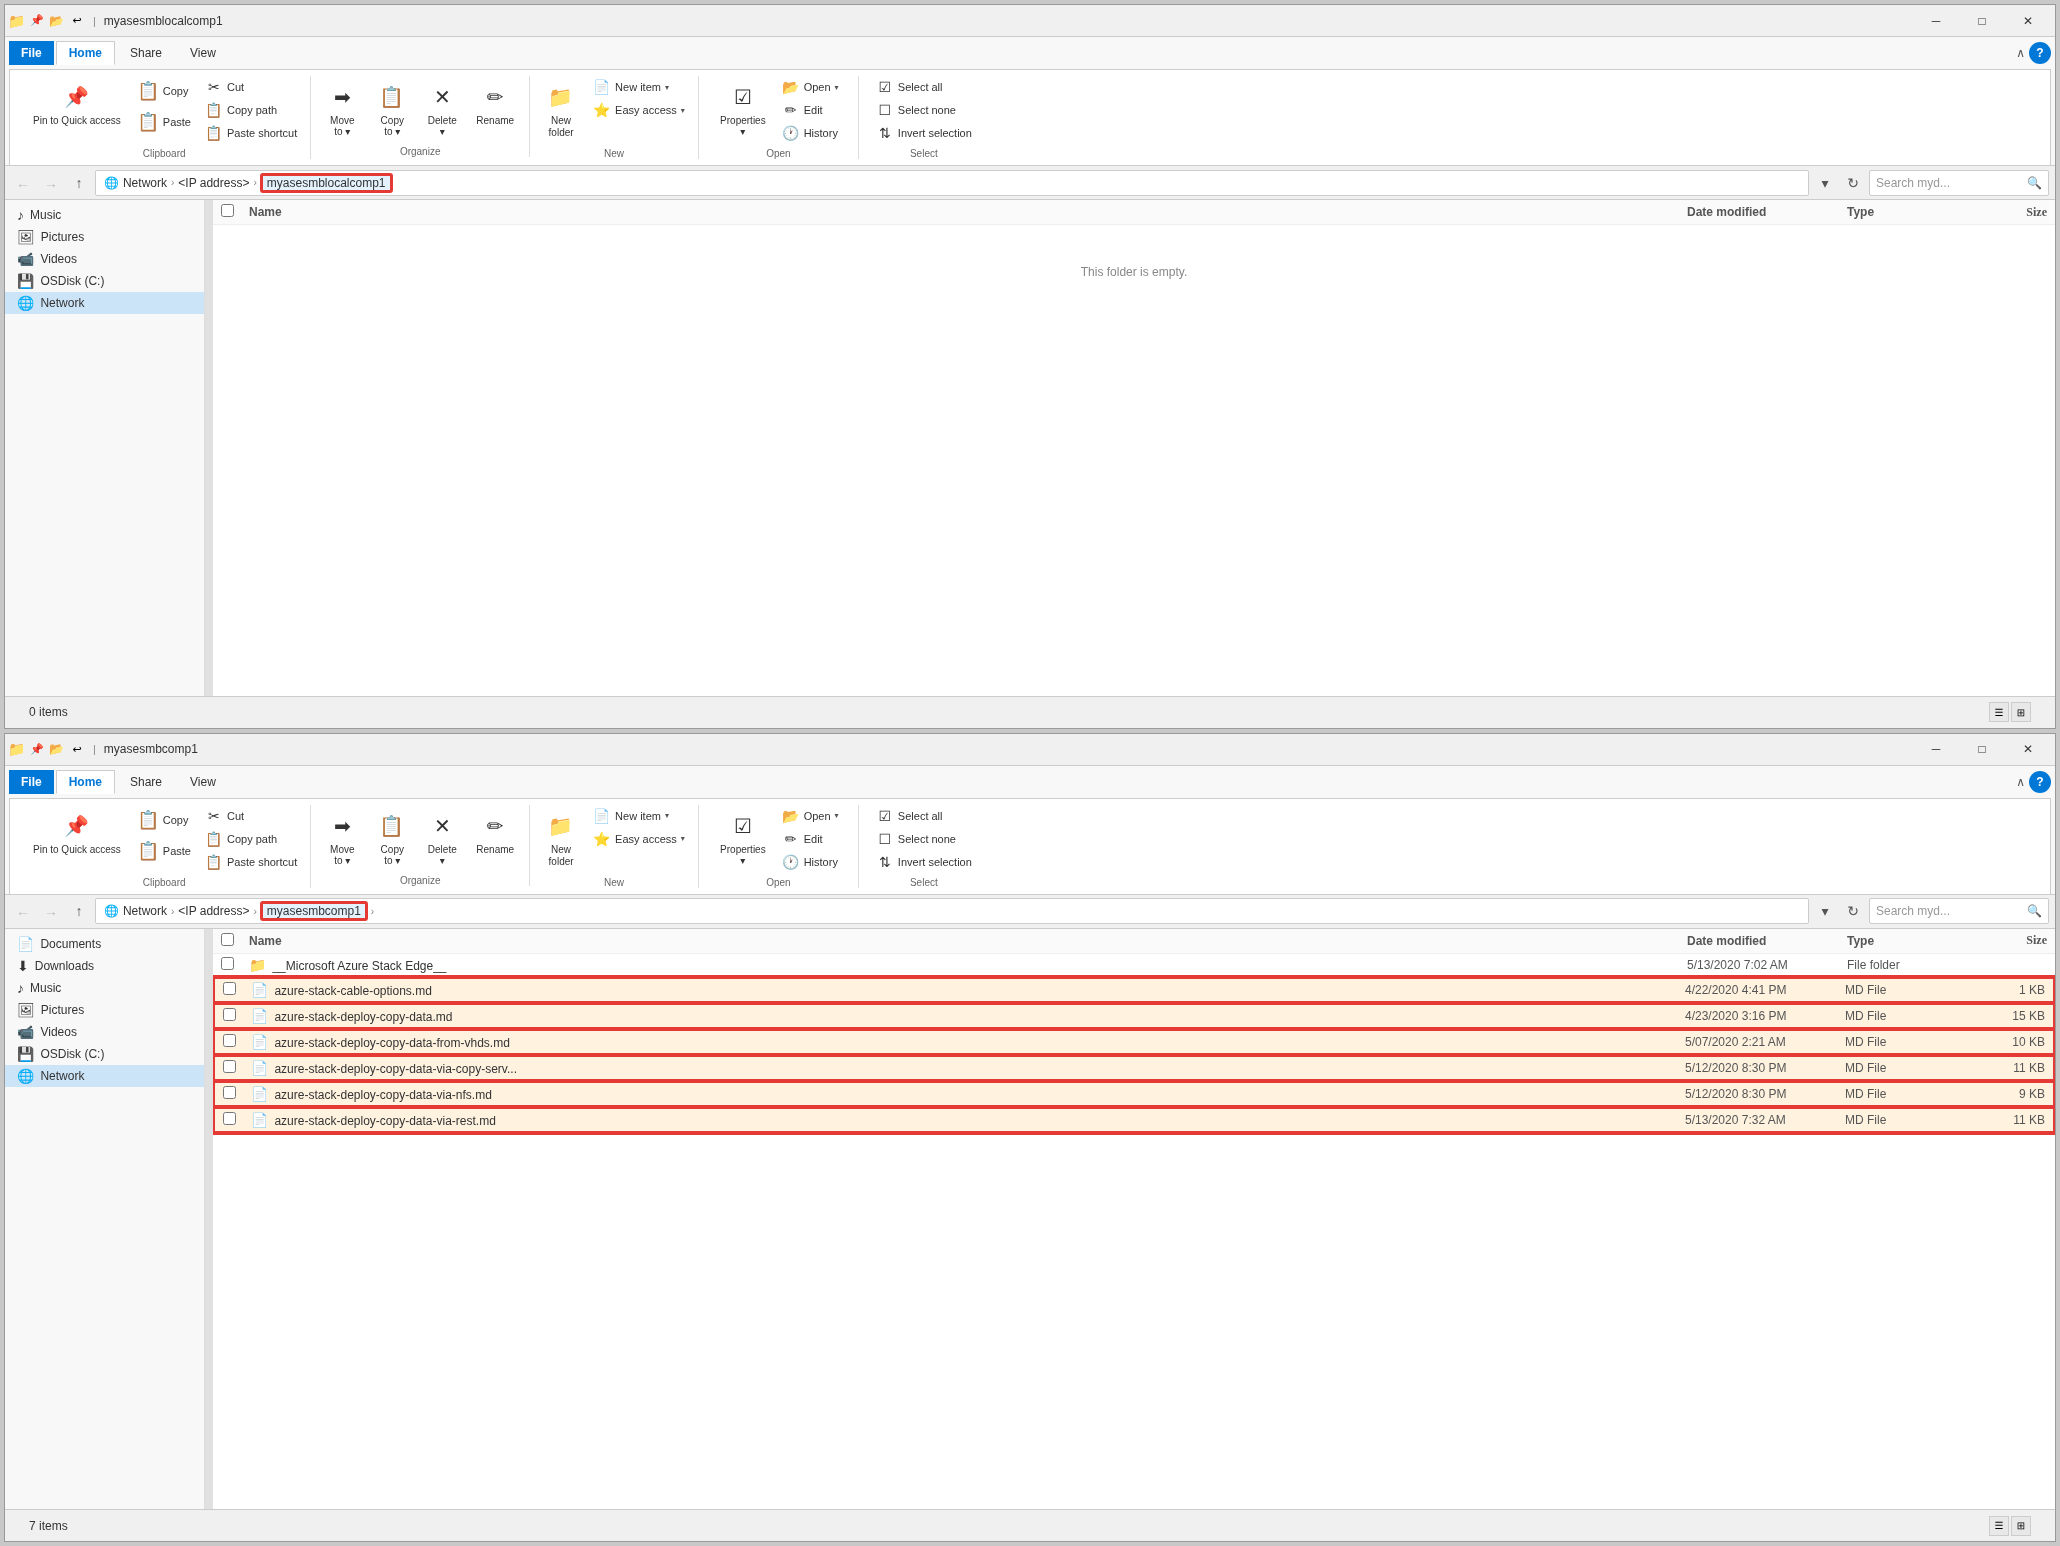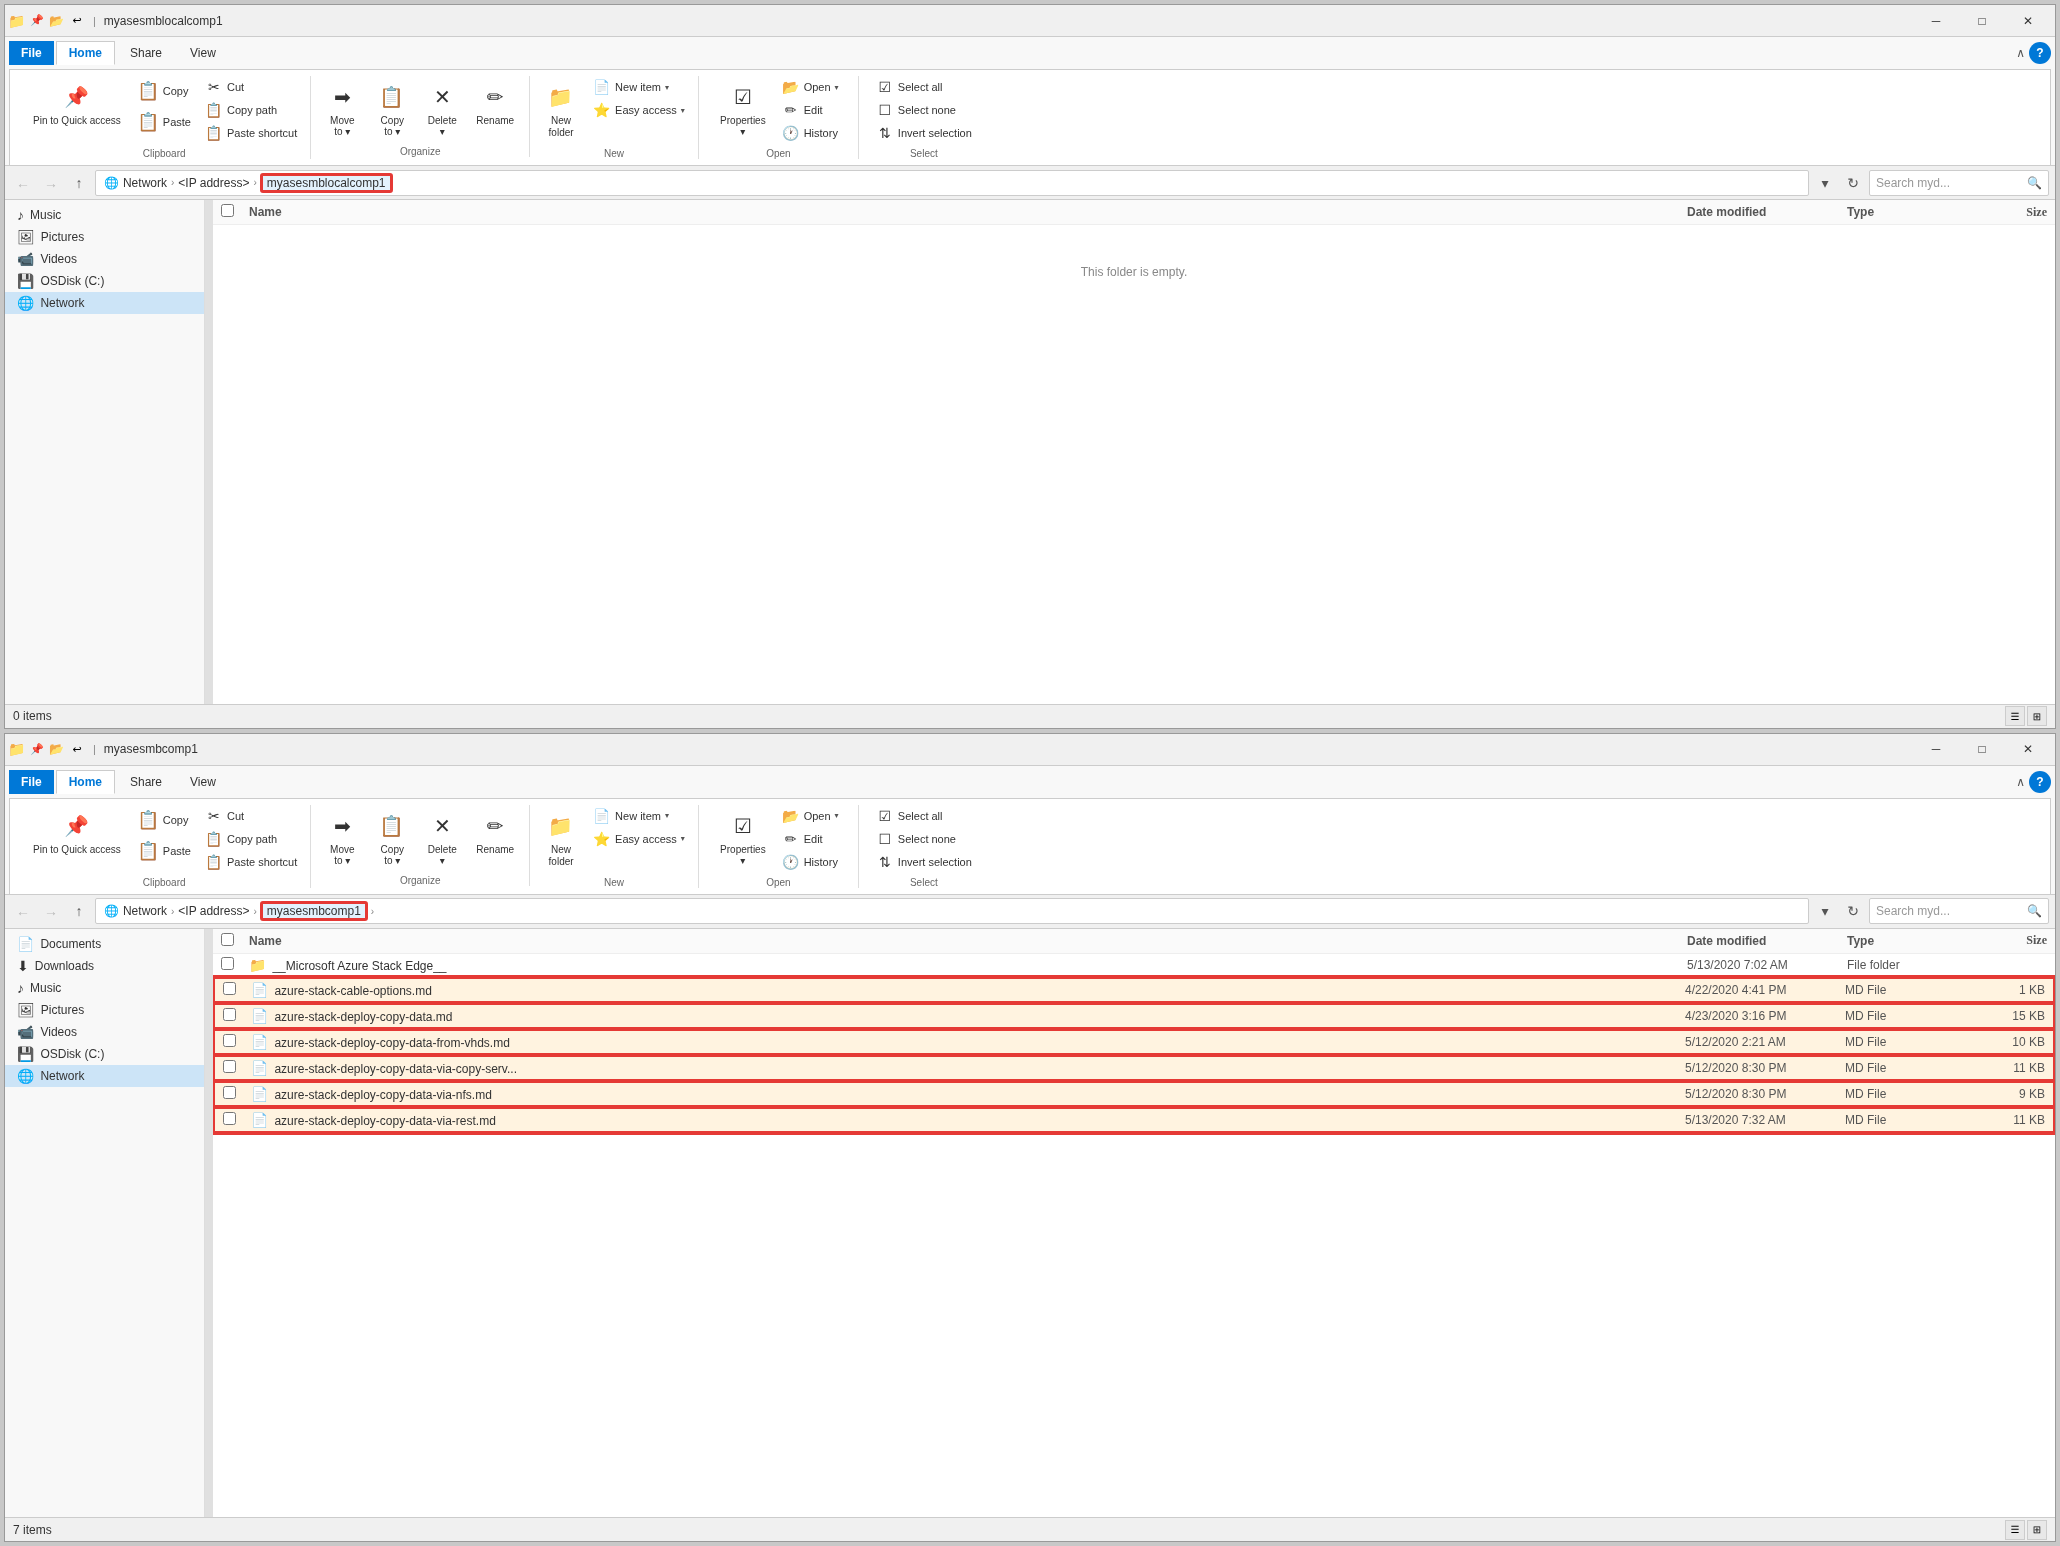--- a/index.html
+++ b/index.html
@@ -322,24 +322,24 @@
       padding: 40px;
       color: #888;
       font-size: 12px;
     }
 
     
     .status-bar {
       display: flex;
       align-items: center;
       justify-content: space-between;
-      padding: 2px 8px;
+      padding: 2px 24px;
       background: #f0f0f0;
       border-top: 1px solid #ccc;
-      height: 24px;
+      height: 32px;
       font-size: 12px;
       color: #333;
     }
     .status-view-btns {
       display: flex;
       gap: 2px;
     }
     .status-view-btn {
       width: 20px;
       height: 20px;
@@ -860,21 +860,21 @@
     </div>
     <div class="file-date">4/23/2020 3:16 PM</div>
     <div class="file-type">MD File</div>
     <div class="file-size">15 KB</div>
   </div>
           <div class="file-row highlighted" style="outline: rgb(229, 57, 53) solid 2px;">
     <div class="col-check"><input type="checkbox" style=""></div>
     <div class="file-name">
       <span class="file-icon">📄</span>azure-stack-deploy-copy-data-from-vhds.md
     </div>
-    <div class="file-date">5/12/2020 2:21 AM</div>
+    <div class="file-date">5/07/2020 2:21 AM</div>
     <div class="file-type">MD File</div>
     <div class="file-size">10 KB</div>
   </div>
           <div class="file-row highlighted" style="outline: rgb(229, 57, 53) solid 2px;">
     <div class="col-check"><input type="checkbox" style=""></div>
     <div class="file-name">
       <span class="file-icon">📄</span>azure-stack-deploy-copy-data-via-copy-serv...
     </div>
     <div class="file-date">5/12/2020 8:30 PM</div>
     <div class="file-type">MD File</div>

